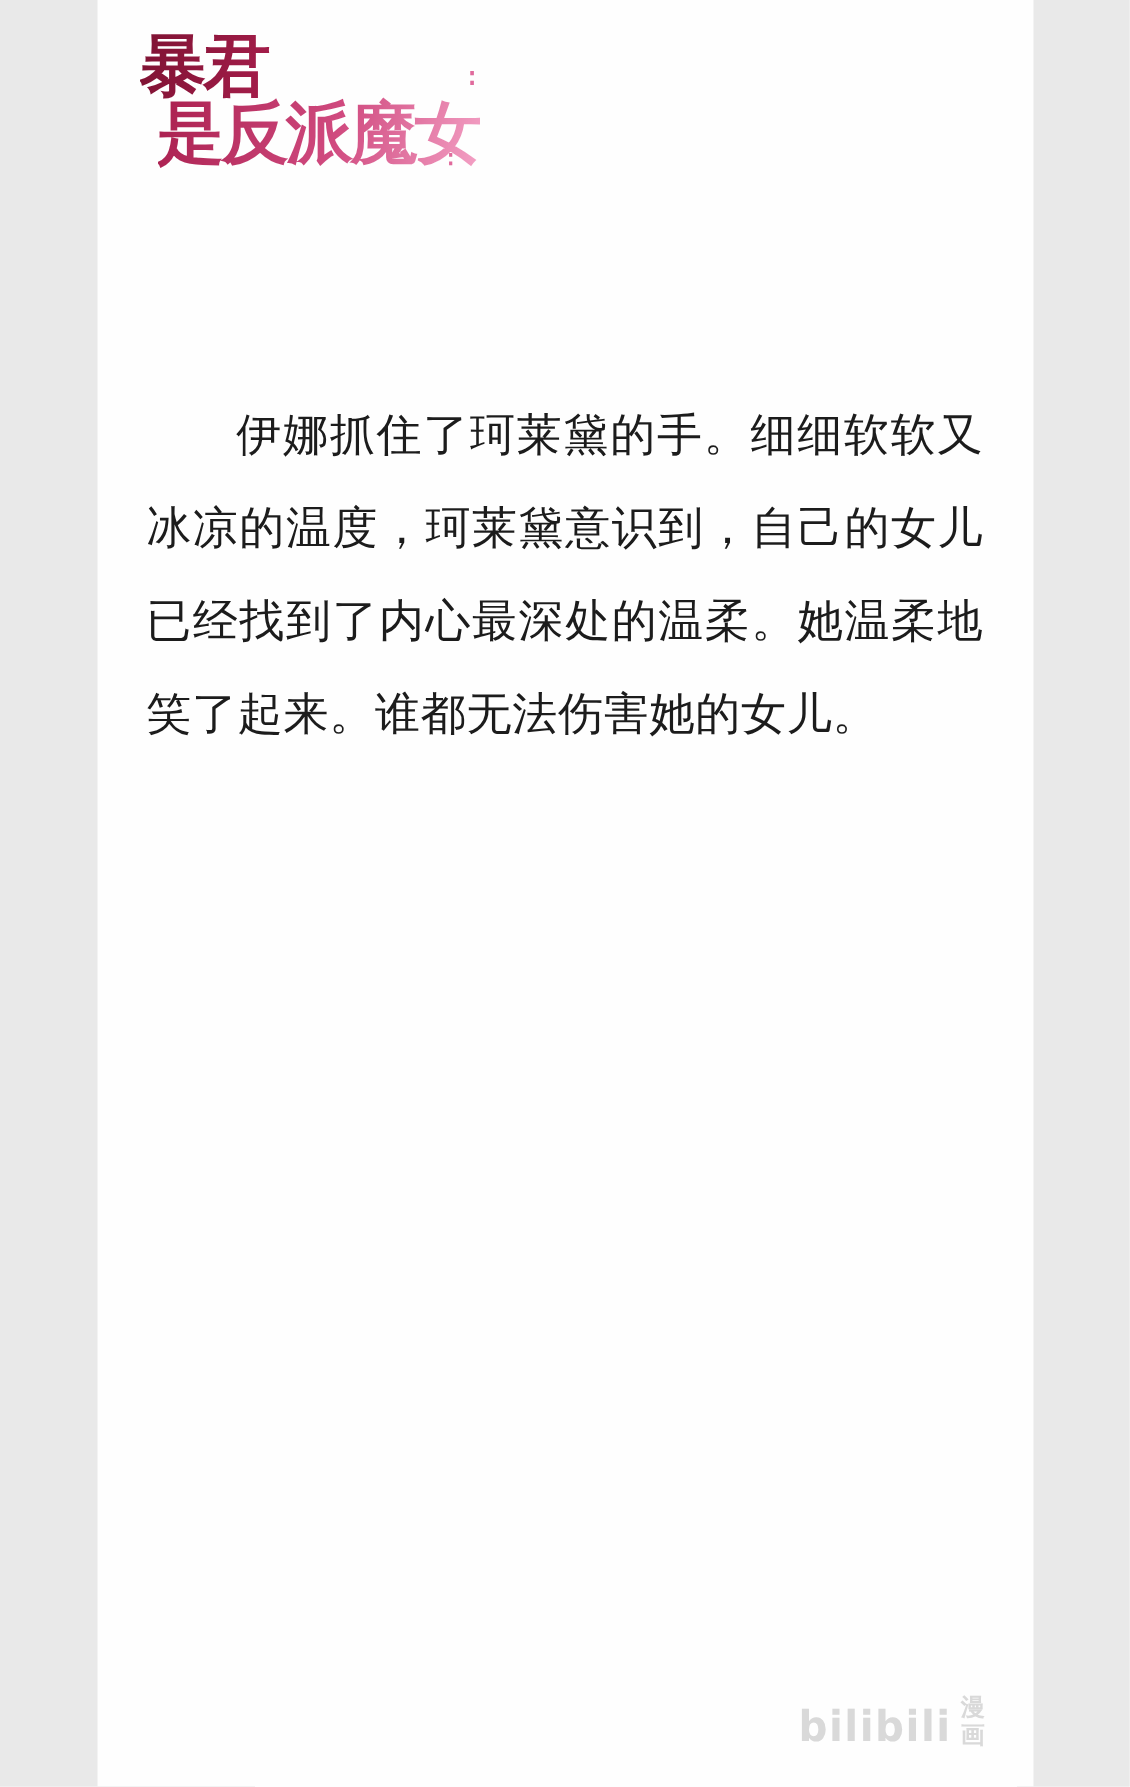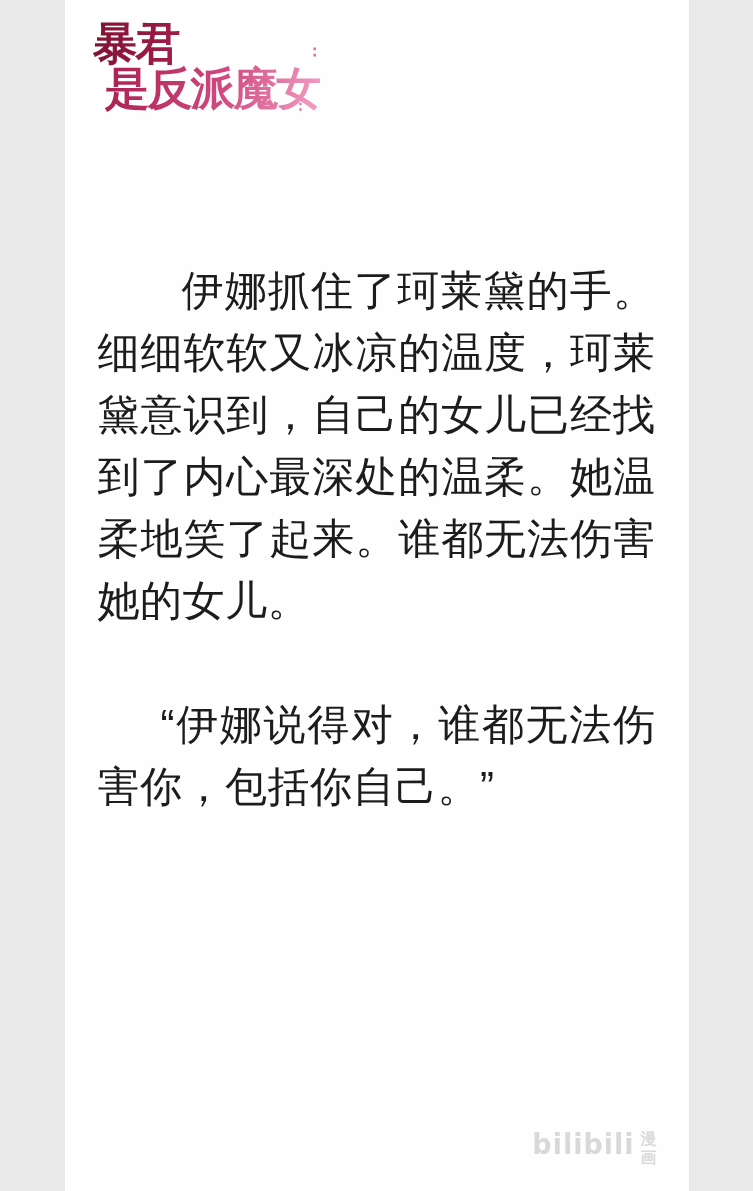--- a/index.html
+++ b/index.html
@@ -63,38 +63,38 @@
   }
   .sparkle-a { left: 220px; top: 26px; font-size: 17px; }
   .sparkle-b { left: 206px; top: 82px; font-size: 15px; }
 
   
   .body-text {
     position: absolute;
     left: 33px;
     right: 33px;
     top: 260px;
-    font-size: 42px;
+    font-size: 30px;
     line-height: 62px;
     letter-spacing: 0.5px;
     color: #1c1c1c;
     font-weight: 500;
     text-align: justify;
   }
   .para { margin: 0 0 62px 0; text-indent: 2em; }
   .para.dialogue { text-indent: 1.5em; }
   .para:last-child { margin-bottom: 0; }
 
   
   .watermark {
     position: absolute;
     right: 32px;
     bottom: 24px;
     display: flex;
-    align-items: flex-start;
+    align-items: flex-end;
     color: #d9d9d9;
     user-select: none;
   }
   .wm-brand {
     font-family: "DejaVu Sans", sans-serif;
     font-size: 27px;
     font-weight: 700;
     letter-spacing: 1px;
     transform: scaleY(1.05);
   }
@@ -120,21 +120,20 @@
     </div>
     <div class="logo-line logo-line-2">
       <span class="lg">是反派魔女</span>
     </div>
     <span class="sparkle sparkle-a">∶</span>
     <span class="sparkle sparkle-b">∶</span>
   </header>
 
   <main class="body-text">
     <p class="para narration">伊娜抓住了珂莱黛的手。细细软软又冰凉的温度，珂莱黛意识到，自己的女儿已经找到了内心最深处的温柔。她温柔地笑了起来。谁都无法伤害她的女儿。</p>
-    <p class="para dialogue">“伊娜说得对，谁都无法伤害你，包括你自己。”</p>
   </main>
 
   <div class="watermark">
     <span class="wm-brand">bilibili</span>
     <span class="wm-badge">
       <span>漫</span>
       <span>画</span>
     </span>
   </div>
 

